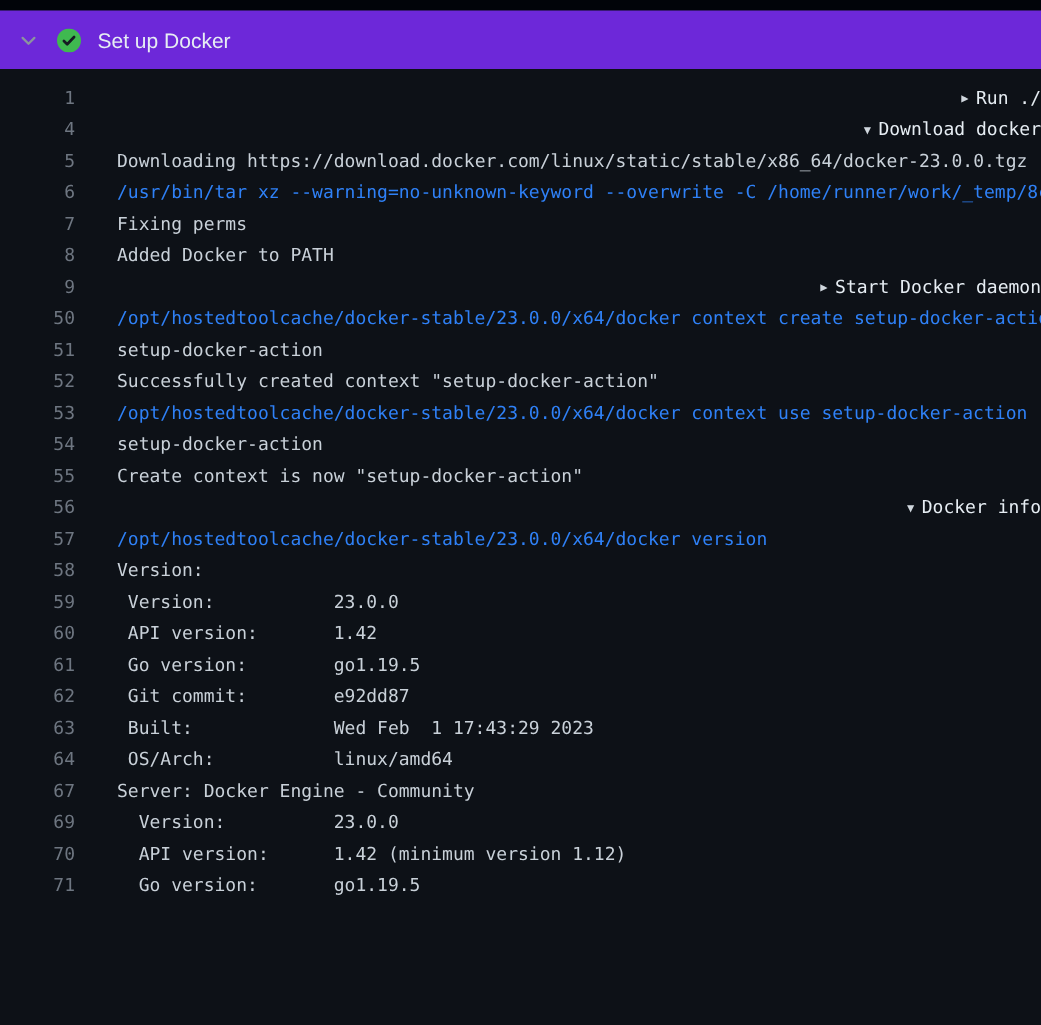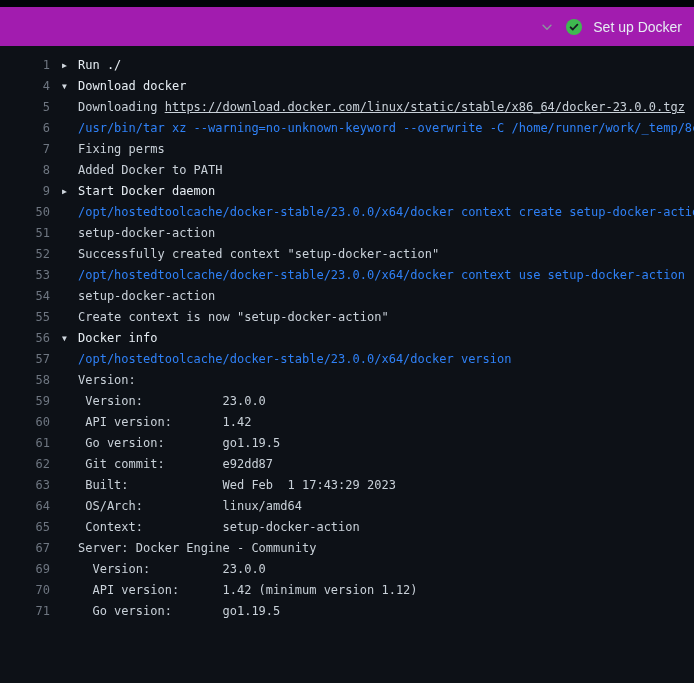--- a/index.html
+++ b/index.html
@@ -3,50 +3,49 @@
 <meta charset="utf-8">
 <style>
   html, body { margin:0; padding:0; }
   body {
     width:694px; height:683px; overflow:hidden;
     background:#0d1117;
     font-family:"DejaVu Sans Mono","Liberation Mono",monospace;
   }
   .top-strip { height:7px; background:#010409; }
   .step-header {
-    height:39px; background:#a21caf;
+    height:39px; background:#6d28d9;
     display:flex; align-items:center;
     padding:0 12px; box-sizing:border-box;
     cursor:pointer;
-    justify-content:flex-end;
   }
   .chev { width:14px; height:14px; margin-right:12px; display:flex; align-items:center; justify-content:center; }
   .check { width:16px; height:16px; margin-right:11px; display:flex; align-items:center; justify-content:center; }
   .step-title {
     font-family:"Liberation Sans","DejaVu Sans",sans-serif;
     font-size:14px; color:#e6edf3;
   }
   .log { padding-top:9px; }
   .row { display:flex; height:21px; line-height:21px; font-size:12px; }
   .ln {
     flex:none; width:50px; text-align:right;
     color:#6e7681; cursor:pointer; user-select:none;
   }
   .lt {
     flex:1; padding-left:12px; white-space:pre; overflow:hidden;
     color:#c9d1d9;
   }
   .row.plain .lt, .row.command .lt { padding-left:28px; }
-  .row.group .lt { color:#e6edf3; }
+  .row.group .lt { color:#e6edf3;text-align:right; }
   .row.command .lt { color:#2f81f7; }
   .arrow {
     display:inline-block; width:11px; margin-right:5px;
     font-size:8px; color:#d0d7de; vertical-align:1px;
   }
-  .link { text-decoration:underline; cursor:pointer; }
+  .link { cursor:pointer; }
 </style>
 </head>
 <body>
 
 <div>
   <div class="top-strip"></div>
 
   <div class="step-header">
     <span class="chev">
       <svg width="14" height="14" viewBox="0 0 16 16">
@@ -145,24 +144,20 @@
   </div>
       <div class="row plain">
     <span class="ln">63</span>
     <span class="lt"> Built:             Wed Feb  1 17:43:29 2023</span>
   </div>
       <div class="row plain">
     <span class="ln">64</span>
     <span class="lt"> OS/Arch:           linux/amd64</span>
   </div>
       <div class="row plain">
-    <span class="ln">65</span>
-    <span class="lt"> Context:           setup-docker-action</span>
-  </div>
-      <div class="row plain">
     <span class="ln">67</span>
     <span class="lt">Server: Docker Engine - Community</span>
   </div>
       <div class="row plain">
     <span class="ln">69</span>
     <span class="lt">  Version:          23.0.0</span>
   </div>
       <div class="row plain">
     <span class="ln">70</span>
     <span class="lt">  API version:      1.42 (minimum version 1.12)</span>

